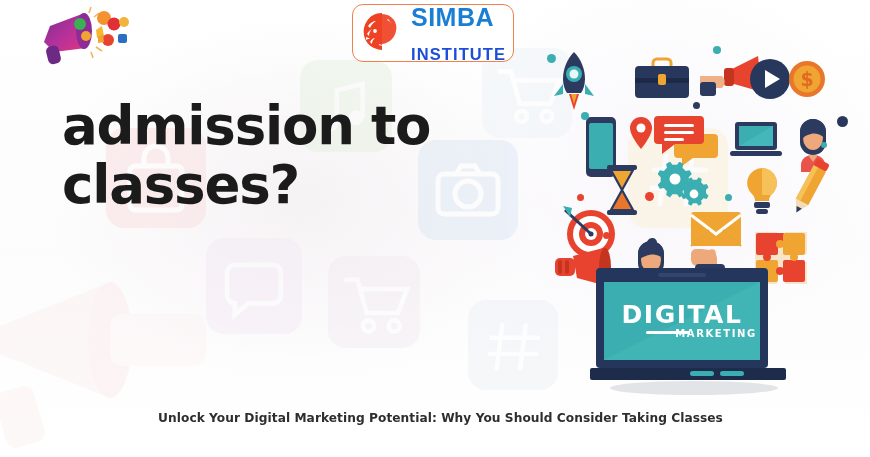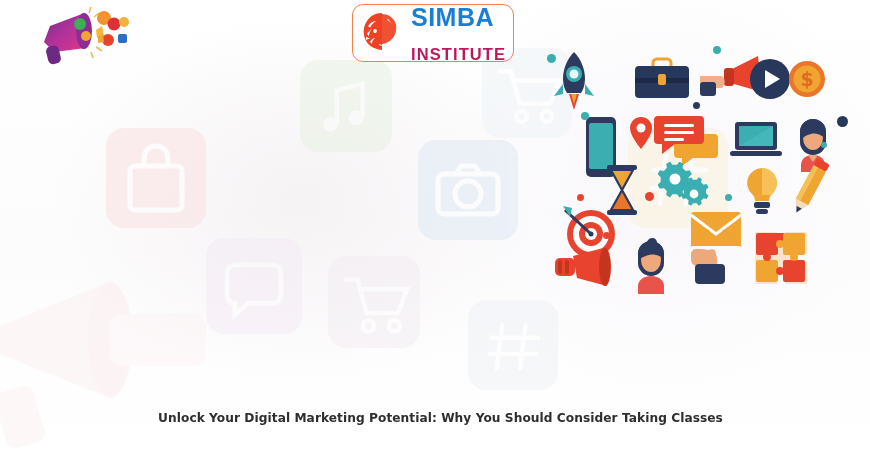--- a/index.html
+++ b/index.html
@@ -35,21 +35,21 @@
 
   
   .logo{position:absolute;left:352px;top:4px;width:162px;height:58px;
     border:1.6px solid #f0814a;border-radius:11px;background:rgba(255,255,255,.82);
     display:flex;align-items:center;gap:5px;padding:0 8px 0 5px;box-sizing:border-box;}
   .logo-lion{width:48px;height:48px;flex:0 0 48px}
   .logo-lion svg{width:100%;height:100%;display:block}
   .logo-words{display:flex;flex-direction:column;line-height:1;padding-top:1px}
   .logo-simba{font-size:25px;font-weight:bold;color:#1a7fd4;letter-spacing:.5px;
     font-family:"Liberation Sans",sans-serif;}
-  .logo-inst{font-size:16.5px;font-weight:bold;color:#be185d;letter-spacing:1.1px;margin-top:16px;
+  .logo-inst{font-size:16.5px;font-weight:bold;color:#1d4ed8;letter-spacing:1.1px;margin-top:16px;
     font-family:"Liberation Sans",sans-serif;}
 
   
   .headline{position:absolute;left:62px;top:96px;width:470px;
     font-size:53px;line-height:1.12;font-weight:bold;color:#1b1b1b;
     letter-spacing:-1.2px;font-family:"DejaVu Sans",sans-serif;}
 
   
   .caption{position:absolute;left:11px;right:0;top:411px;text-align:center;
     font-size:12.2px;font-weight:bold;color:#2e2e2e;letter-spacing:.05px;
@@ -197,20 +197,22 @@
         </g>
       </svg>
     </div>
     <div class="logo-words">
       <span class="logo-simba">SIMBA</span>
       <span class="logo-inst">INSTITUTE</span>
     </div>
   </div>
 
   <div class="headline">
+    <div>admission to</div>
+    <div>classes?</div>
   </div>
 
   <div class="caption">Unlock Your Digital Marketing Potential: Why You Should Consider Taking Classes</div>
 
   <div class="cluster">
 
     <div class="ic" style="left:6px;top:6px;width:46px;height:62px">
       <svg viewBox="0 0 46 62">
         <path d="M23 2c7 7 11 17 11 27 0 6-2 11-4 14H16c-2-3-4-8-4-14C12 19 16 9 23 2z" fill="#2b3a5e"></path>
         <circle cx="23" cy="24" r="8" fill="#3aaeb0"></circle>
@@ -410,14 +412,29 @@
     <div class="dot" style="left:36px;top:68px;width:8px;height:8px;background:#3aaeb0"></div>
     <div class="dot" style="left:148px;top:58px;width:7px;height:7px;background:#2b3a5e"></div>
     <div class="dot" style="left:292px;top:72px;width:11px;height:11px;background:#27385c"></div>
     <div class="dot" style="left:100px;top:148px;width:9px;height:9px;background:#e8432f"></div>
     <div class="dot" style="left:32px;top:150px;width:7px;height:7px;background:#e8432f"></div>
     <div class="dot" style="left:276px;top:98px;width:6px;height:6px;background:#3aaeb0"></div>
     <div class="dot" style="left:180px;top:150px;width:7px;height:7px;background:#3aaeb0"></div>
     <div class="dot" style="left:58px;top:188px;width:7px;height:7px;background:#e8432f"></div>
   </div>
 
+  <div class="laptop">
+    <svg viewBox="0 0 196 128">
+      <ellipse cx="104" cy="120" rx="84" ry="7" fill="#d8dbe0" opacity=".75"></ellipse>
+      <rect x="6" y="0" width="172" height="100" rx="4" fill="#25365c"></rect>
+      <rect x="68" y="5" width="48" height="4" rx="2" fill="#34456b"></rect>
+      <rect x="14" y="14" width="156" height="78" fill="#3aaeb0"></rect>
+      <path d="M14 92 L170 14 v78z" fill="#4bbdbe" opacity=".45"></path>
+      <text x="92" y="55" font-family="DejaVu Sans, sans-serif" font-size="25" font-weight="bold" fill="#ffffff" text-anchor="middle" letter-spacing="1.5">DIGITAL</text>
+      <rect x="56" y="63" width="44" height="3" rx="1.5" fill="#ffffff"></rect>
+      <text x="126" y="69" font-family="DejaVu Sans, sans-serif" font-size="10" font-weight="bold" fill="#ffffff" text-anchor="middle" letter-spacing="1.6">MARKETING</text>
+      <rect x="0" y="100" width="196" height="12" rx="2" fill="#1e2c4c"></rect>
+      <rect x="100" y="103" width="24" height="5" rx="2.5" fill="#3aaeb0"></rect>
+      <rect x="130" y="103" width="24" height="5" rx="2.5" fill="#3aaeb0"></rect>
+    </svg>
+  </div>
 
 </div>
 
 </body></html>

